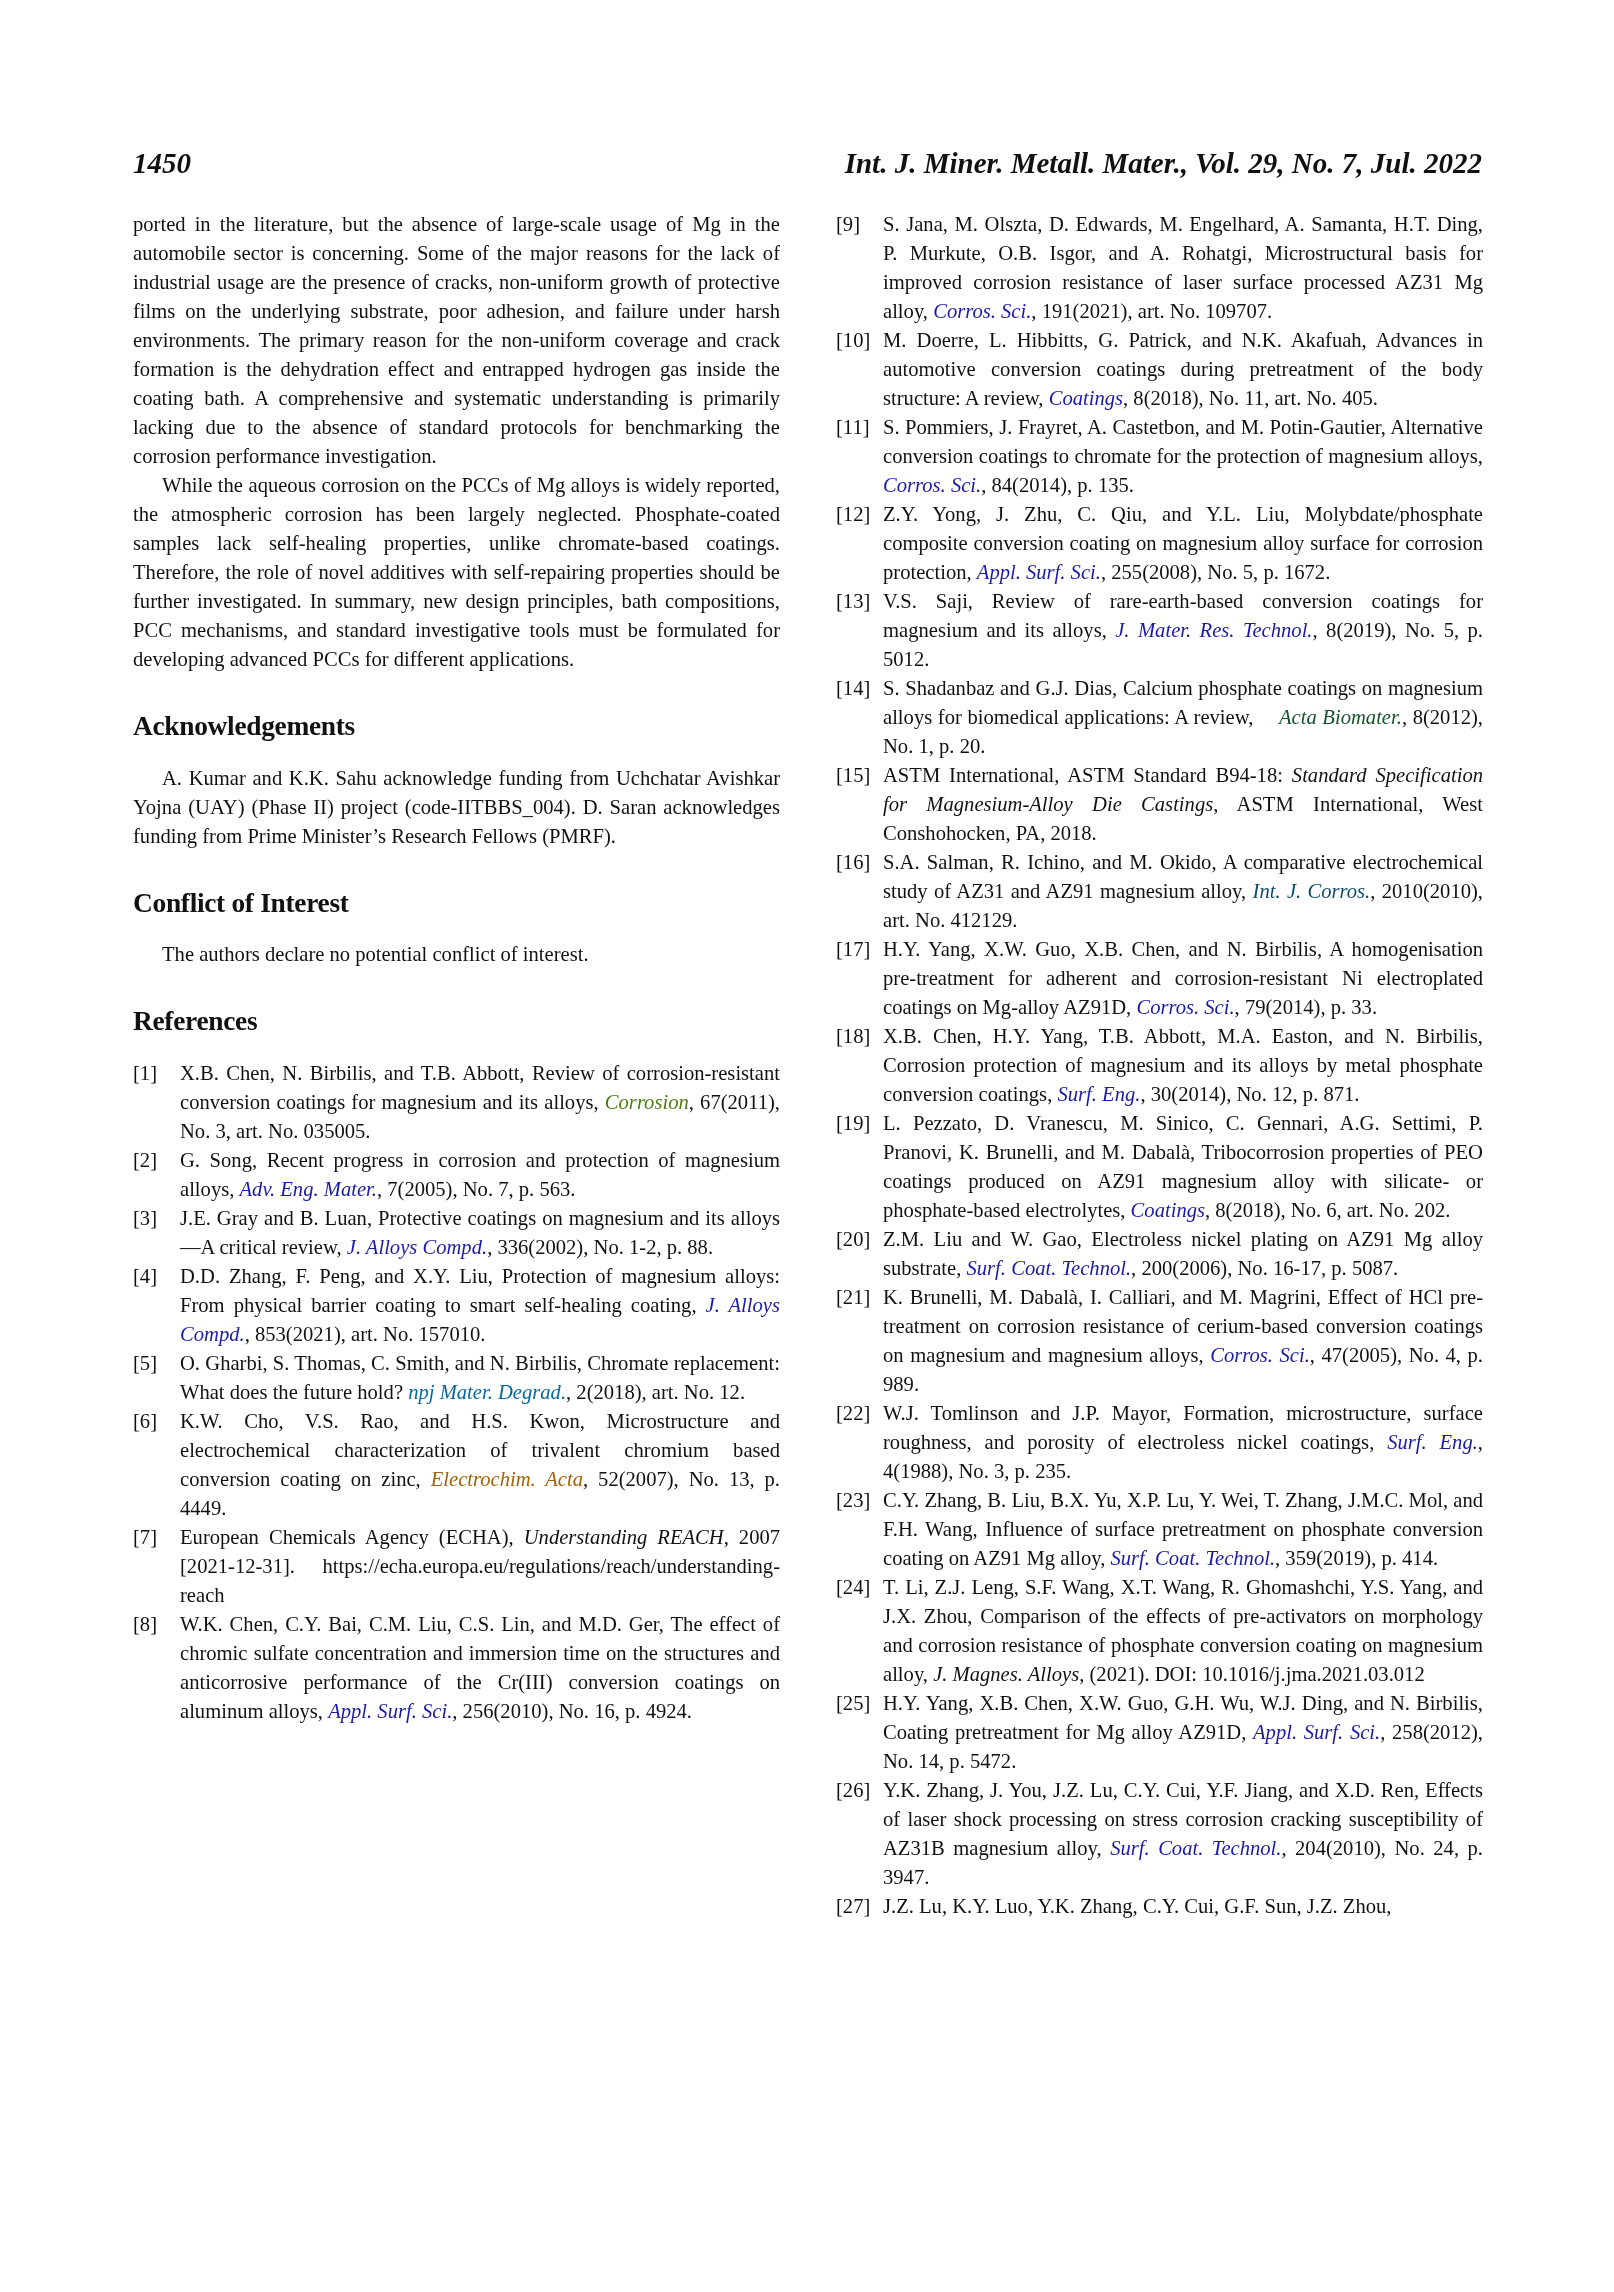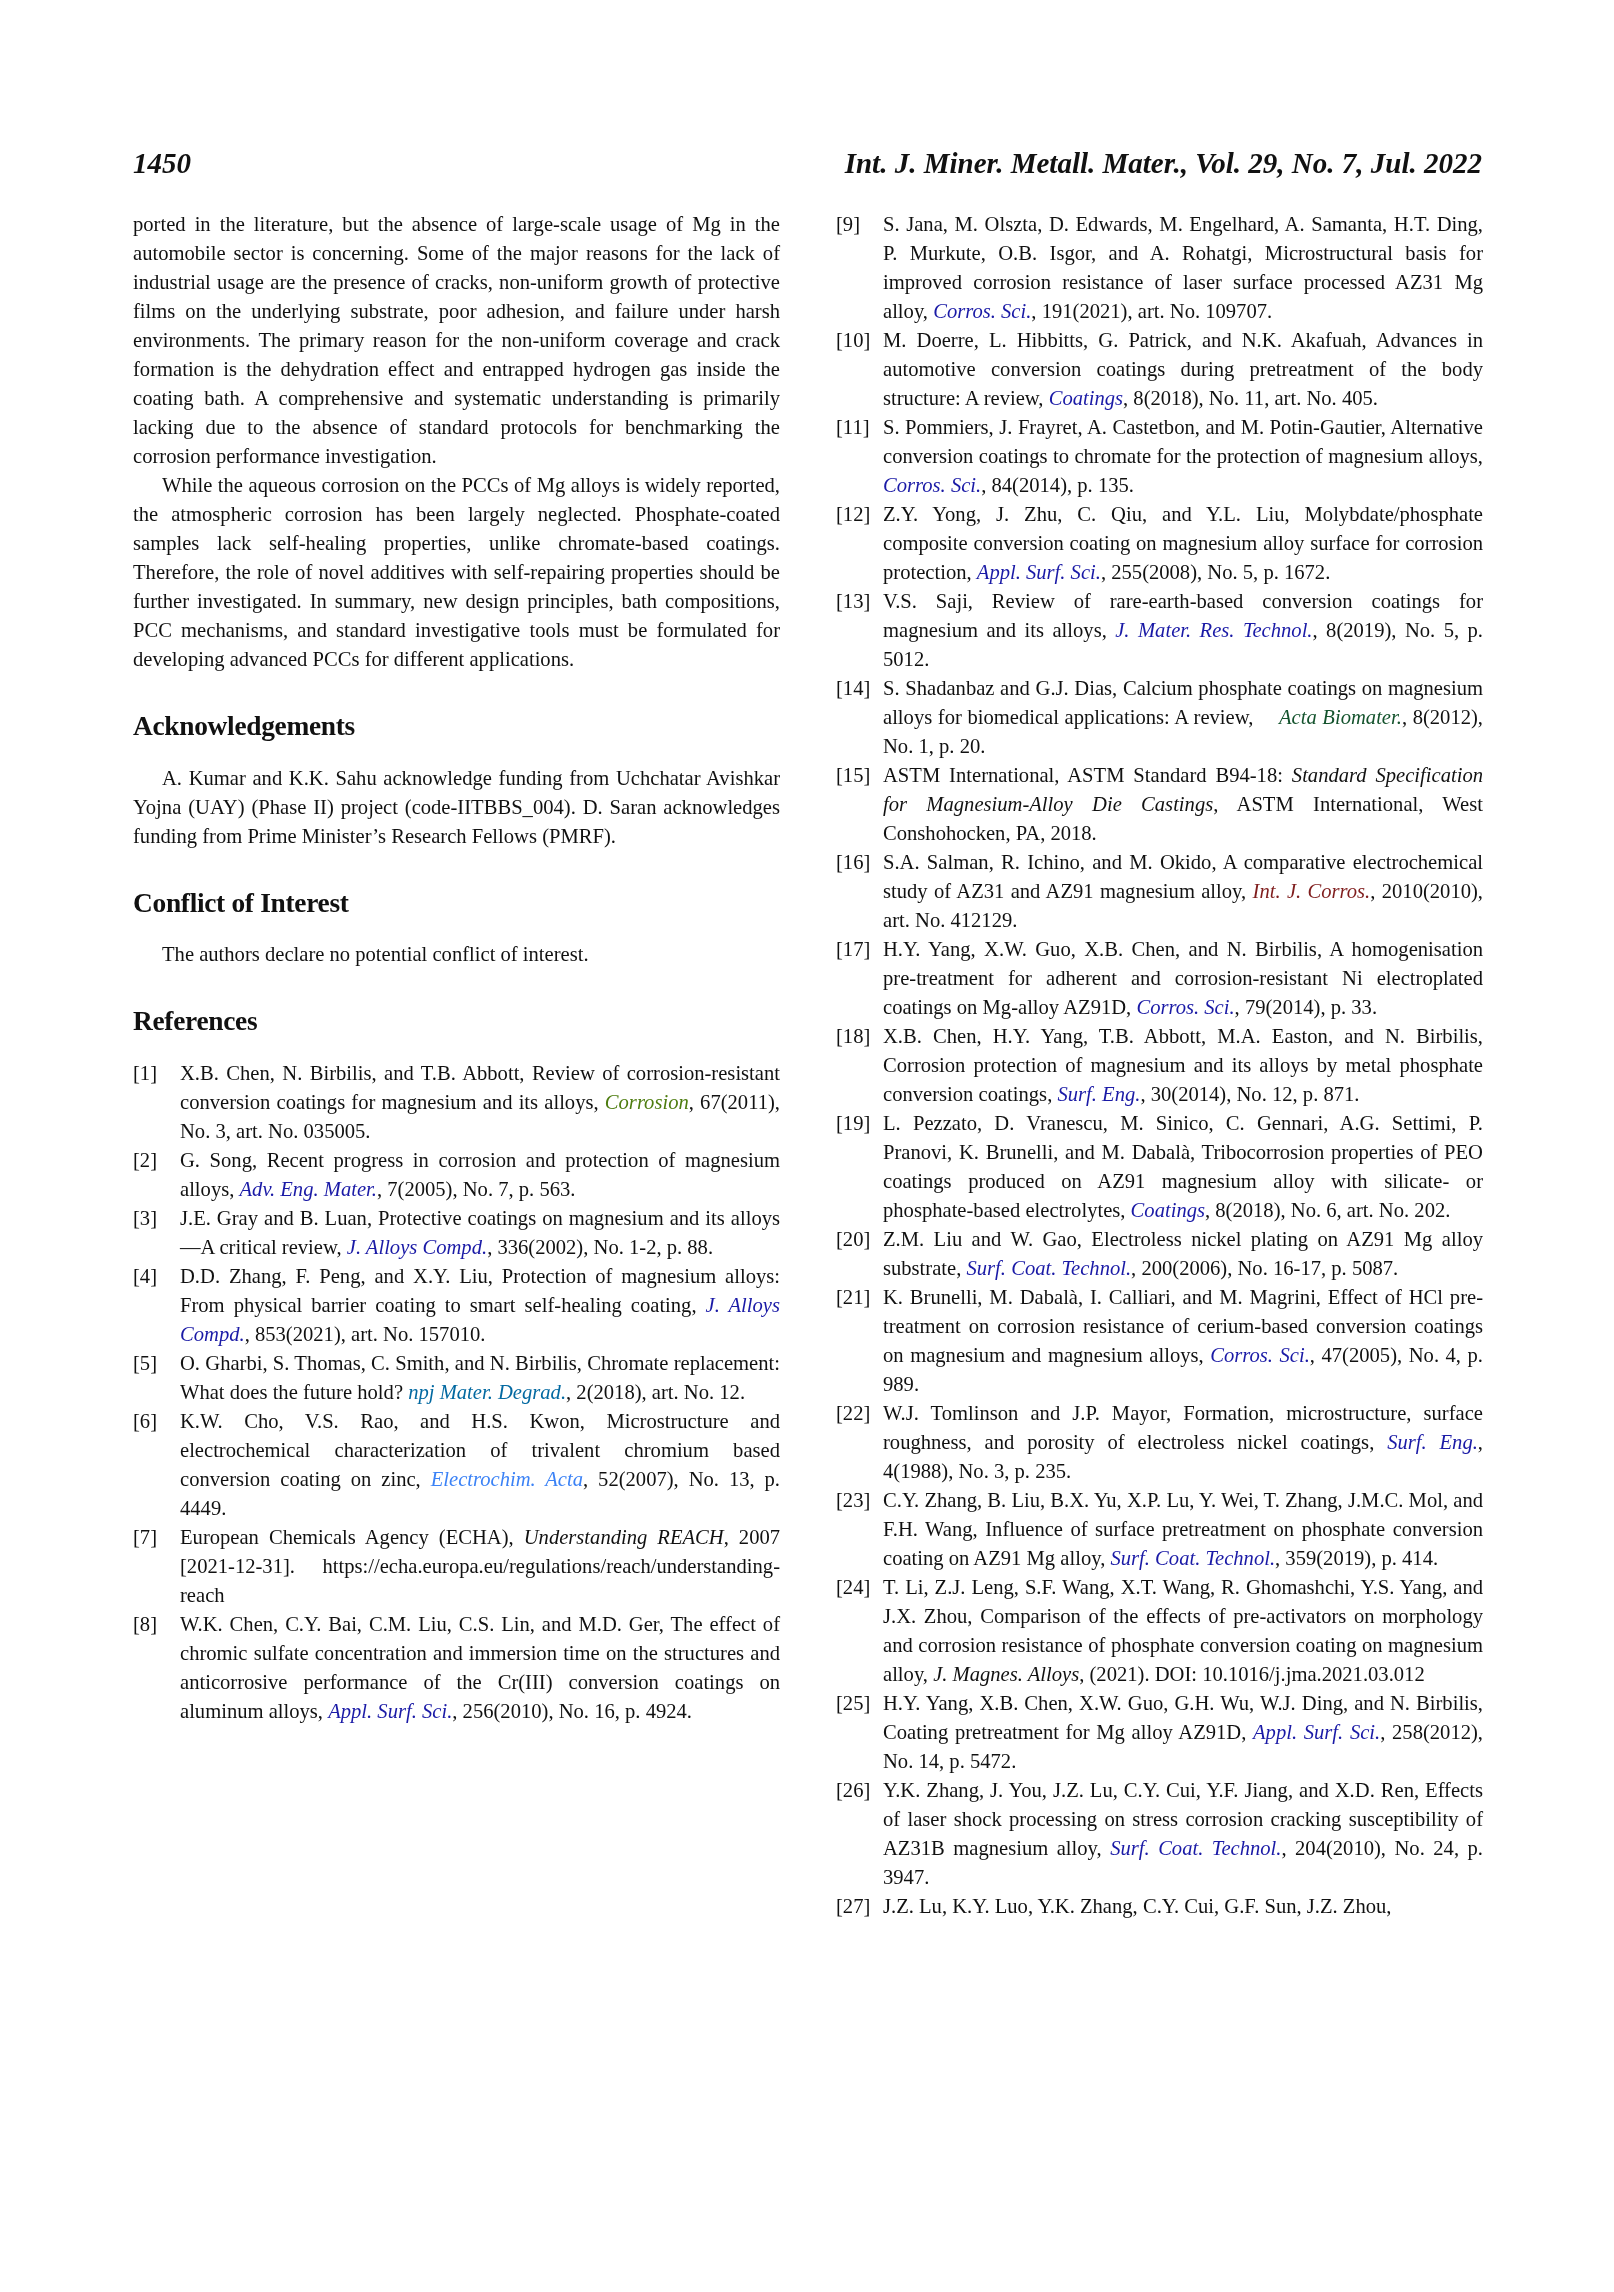--- a/index.html
+++ b/index.html
@@ -54,21 +54,21 @@
       <div class="ref">
         <span class="ref-num">[4]</span>
         <span class="ref-body"><span>D.D. Zhang, F. Peng, and X.Y. Liu, Protection of magnesium alloys: From physical barrier coating to smart self-healing coating, </span><span class="j" style="color: rgb(26, 26, 166);">J. Alloys Compd.</span><span>, 853(2021), art. No. 157010.</span></span>
       </div>
       <div class="ref">
         <span class="ref-num">[5]</span>
         <span class="ref-body"><span>O. Gharbi, S. Thomas, C. Smith, and N. Birbilis, Chromate replacement: What does the future hold? </span><span class="j" style="color: #0369a1;">npj Mater. Degrad.</span><span>, 2(2018), art. No. 12.</span></span>
       </div>
       <div class="ref">
         <span class="ref-num">[6]</span>
-        <span class="ref-body"><span>K.W. Cho, V.S. Rao, and H.S. Kwon, Microstructure and electrochemical characterization of trivalent chromium based conversion coating on zinc, </span><span class="j" style="color: #3b82f6;">Electrochim. Acta</span><span>, 52(2007), No. 13, p. 4449.</span></span>
+        <span class="ref-body"><span>K.W. Cho, V.S. Rao, and H.S. Kwon, Microstructure and electrochemical characterization of trivalent chromium based conversion coating on zinc, </span><span class="j" style="color: #a16207;">Electrochim. Acta</span><span>, 52(2007), No. 13, p. 4449.</span></span>
       </div>
       <div class="ref">
         <span class="ref-num">[7]</span>
         <span class="ref-body"><span>European Chemicals Agency (ECHA), </span><span class="it">Understanding REACH</span><span>, 2007 [2021-12-31]. https://echa.europa.eu/regulations/reach/understanding-reach</span></span>
       </div>
       <div class="ref">
         <span class="ref-num">[8]</span>
         <span class="ref-body"><span>W.K. Chen, C.Y. Bai, C.M. Liu, C.S. Lin, and M.D. Ger, The effect of chromic sulfate concentration and immersion time on the structures and anticorrosive performance of the Cr(III) conversion coatings on aluminum alloys, </span><span class="j" style="color: rgb(26, 26, 166);">Appl. Surf. Sci.</span><span>, 256(2010), No. 16, p. 4924.</span></span>
       </div>
     </div>
@@ -98,21 +98,21 @@
     <div class="ref">
       <span class="ref-num">[14]</span>
       <span class="ref-body"><span>S. Shadanbaz and G.J. Dias, Calcium phosphate coatings on magnesium alloys for biomedical applications: A review, </span><span class="j" style="color: #14532d; margin-left: 20px;">Acta Biomater.</span><span>, 8(2012), No. 1, p. 20.</span></span>
     </div>
     <div class="ref">
       <span class="ref-num">[15]</span>
       <span class="ref-body"><span>ASTM International, ASTM Standard B94-18: </span><span class="it">Standard Specification for Magnesium-Alloy Die Castings</span><span>, ASTM International, West Conshohocken, PA, 2018.</span></span>
     </div>
     <div class="ref">
       <span class="ref-num">[16]</span>
-      <span class="ref-body"><span>S.A. Salman, R. Ichino, and M. Okido, A comparative electrochemical study of AZ31 and AZ91 magnesium alloy, </span><span class="j" style="color: #7f1d1d;">Int. J. Corros.</span><span>, 2010(2010), art. No. 412129.</span></span>
+      <span class="ref-body"><span>S.A. Salman, R. Ichino, and M. Okido, A comparative electrochemical study of AZ31 and AZ91 magnesium alloy, </span><span class="j" style="color: #0c4a6e;">Int. J. Corros.</span><span>, 2010(2010), art. No. 412129.</span></span>
     </div>
     <div class="ref">
       <span class="ref-num">[17]</span>
       <span class="ref-body"><span>H.Y. Yang, X.W. Guo, X.B. Chen, and N. Birbilis, A homogenisation pre-treatment for adherent and corrosion-resistant Ni electroplated coatings on Mg-alloy AZ91D, </span><span class="j" style="color: rgb(26, 26, 166);">Corros. Sci.</span><span>, 79(2014), p. 33.</span></span>
     </div>
     <div class="ref">
       <span class="ref-num">[18]</span>
       <span class="ref-body"><span>X.B. Chen, H.Y. Yang, T.B. Abbott, M.A. Easton, and N. Birbilis, Corrosion protection of magnesium and its alloys by metal phosphate conversion coatings, </span><span class="j" style="color: rgb(26, 26, 166);">Surf. Eng.</span><span>, 30(2014), No. 12, p. 871.</span></span>
     </div>
     <div class="ref">

